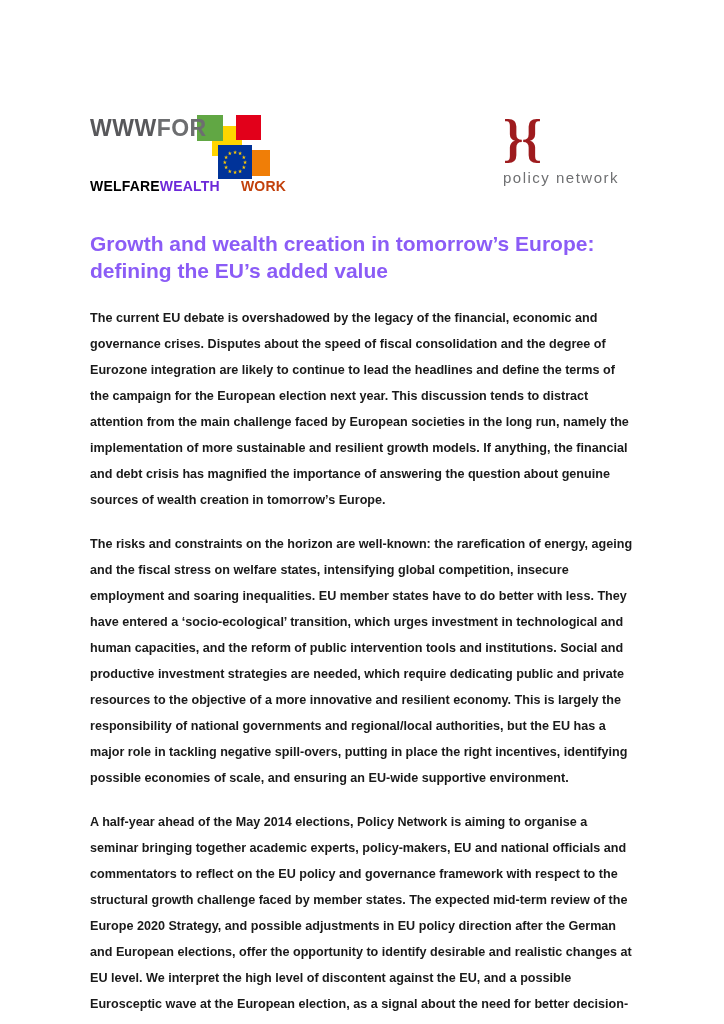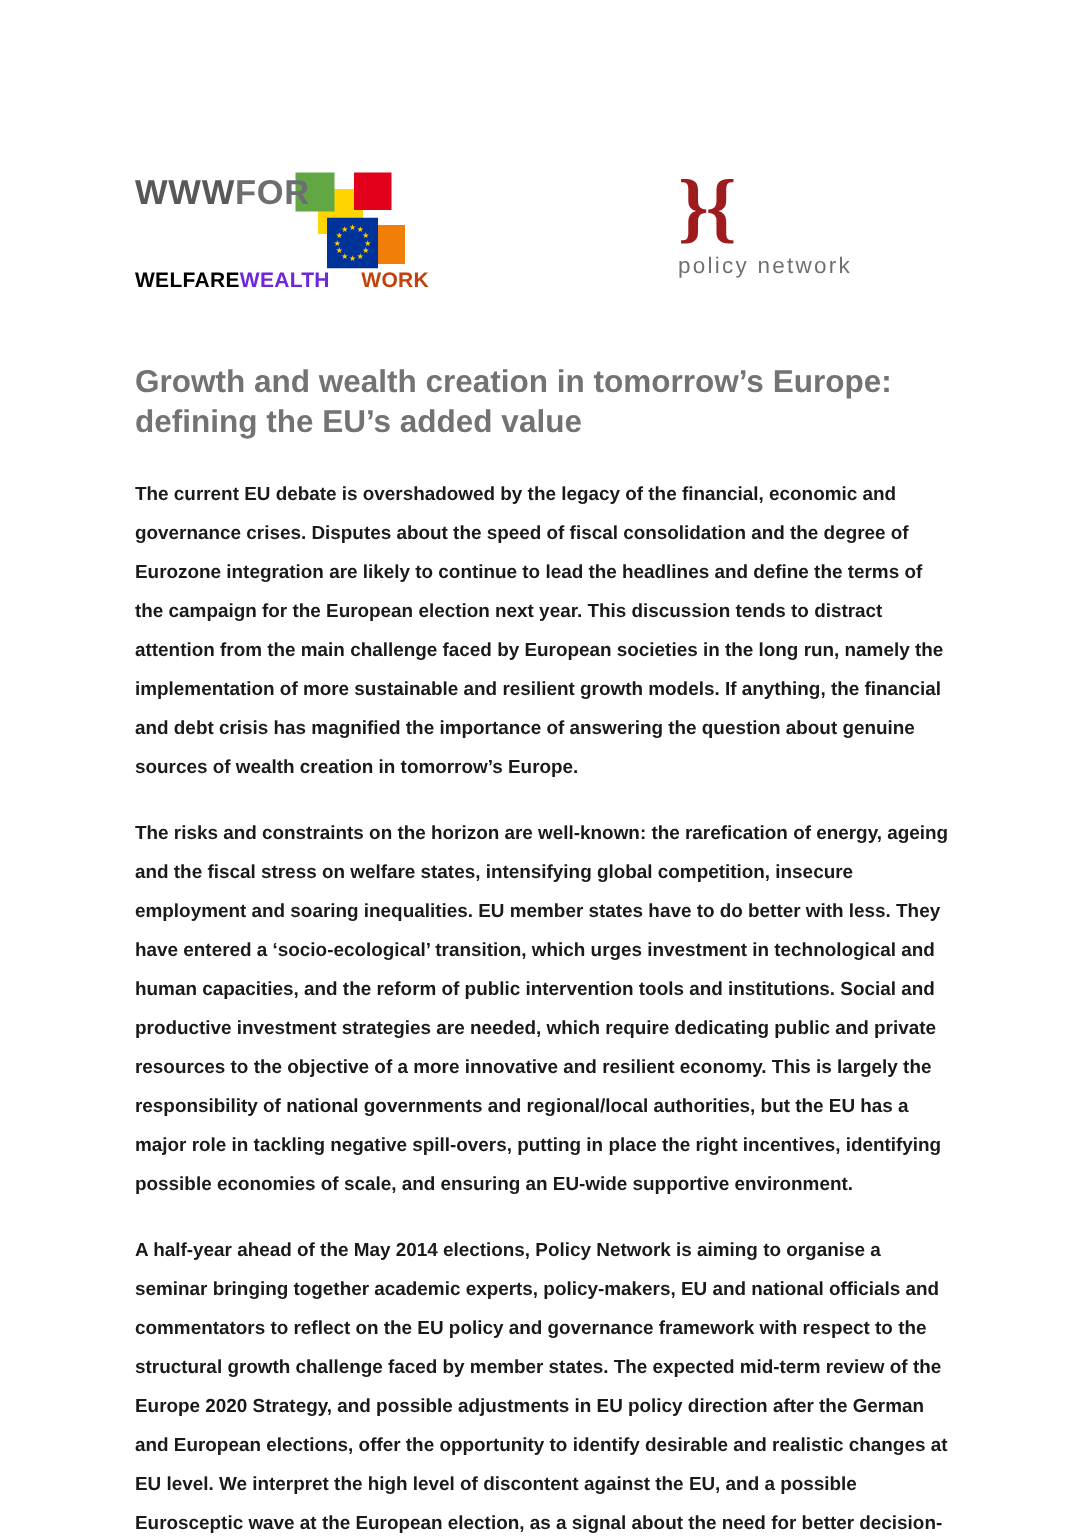--- a/index.html
+++ b/index.html
@@ -6,21 +6,21 @@
   html,body { background:#ffffff; }
   body {
     width:724px; height:1024px;
     font-family:"Liberation Sans", sans-serif;
     position:relative; overflow:hidden;
   }
   .page {
     position:relative;
     width:724px; height:742px;
     background:#ffffff;
-    padding:115px 87px 0 90px;
+    padding:115px 36px 0 90px;
   }
 
   
   .logos {
     display:flex; justify-content:space-between; align-items:flex-start;
     height:95px; margin-bottom:14px;
   }
 
   .logo-wfe { position:relative; width:190px; height:92px; }
   .wfe-row1, .wfe-row2 {
@@ -51,23 +51,23 @@
     margin-top:6px; 
     font-size:15px; letter-spacing:1.5px;
     color:#6f7072; white-space:nowrap;
   }
 
   
   .seminar-info { margin-top:15px; font-weight:bold; font-size:13.5px; line-height:18px; color:#1a1a1a; }
 
   
   .doc-title {
-    margin-top:31px;
+    margin-top:20px;
     font-size:21px; line-height:27px; font-weight:bold;
-    color:#737373;
+    color:#8b5cf6;
     max-width:547px;
   }
 
   
   .body-copy { margin-top:21px; max-width:547px; }
   .body-copy p {
     font-weight:bold; font-size:12.6px; line-height:26px;
     color:#1a1a1a; margin-bottom:18px; text-align:left;
   }
 </style>

